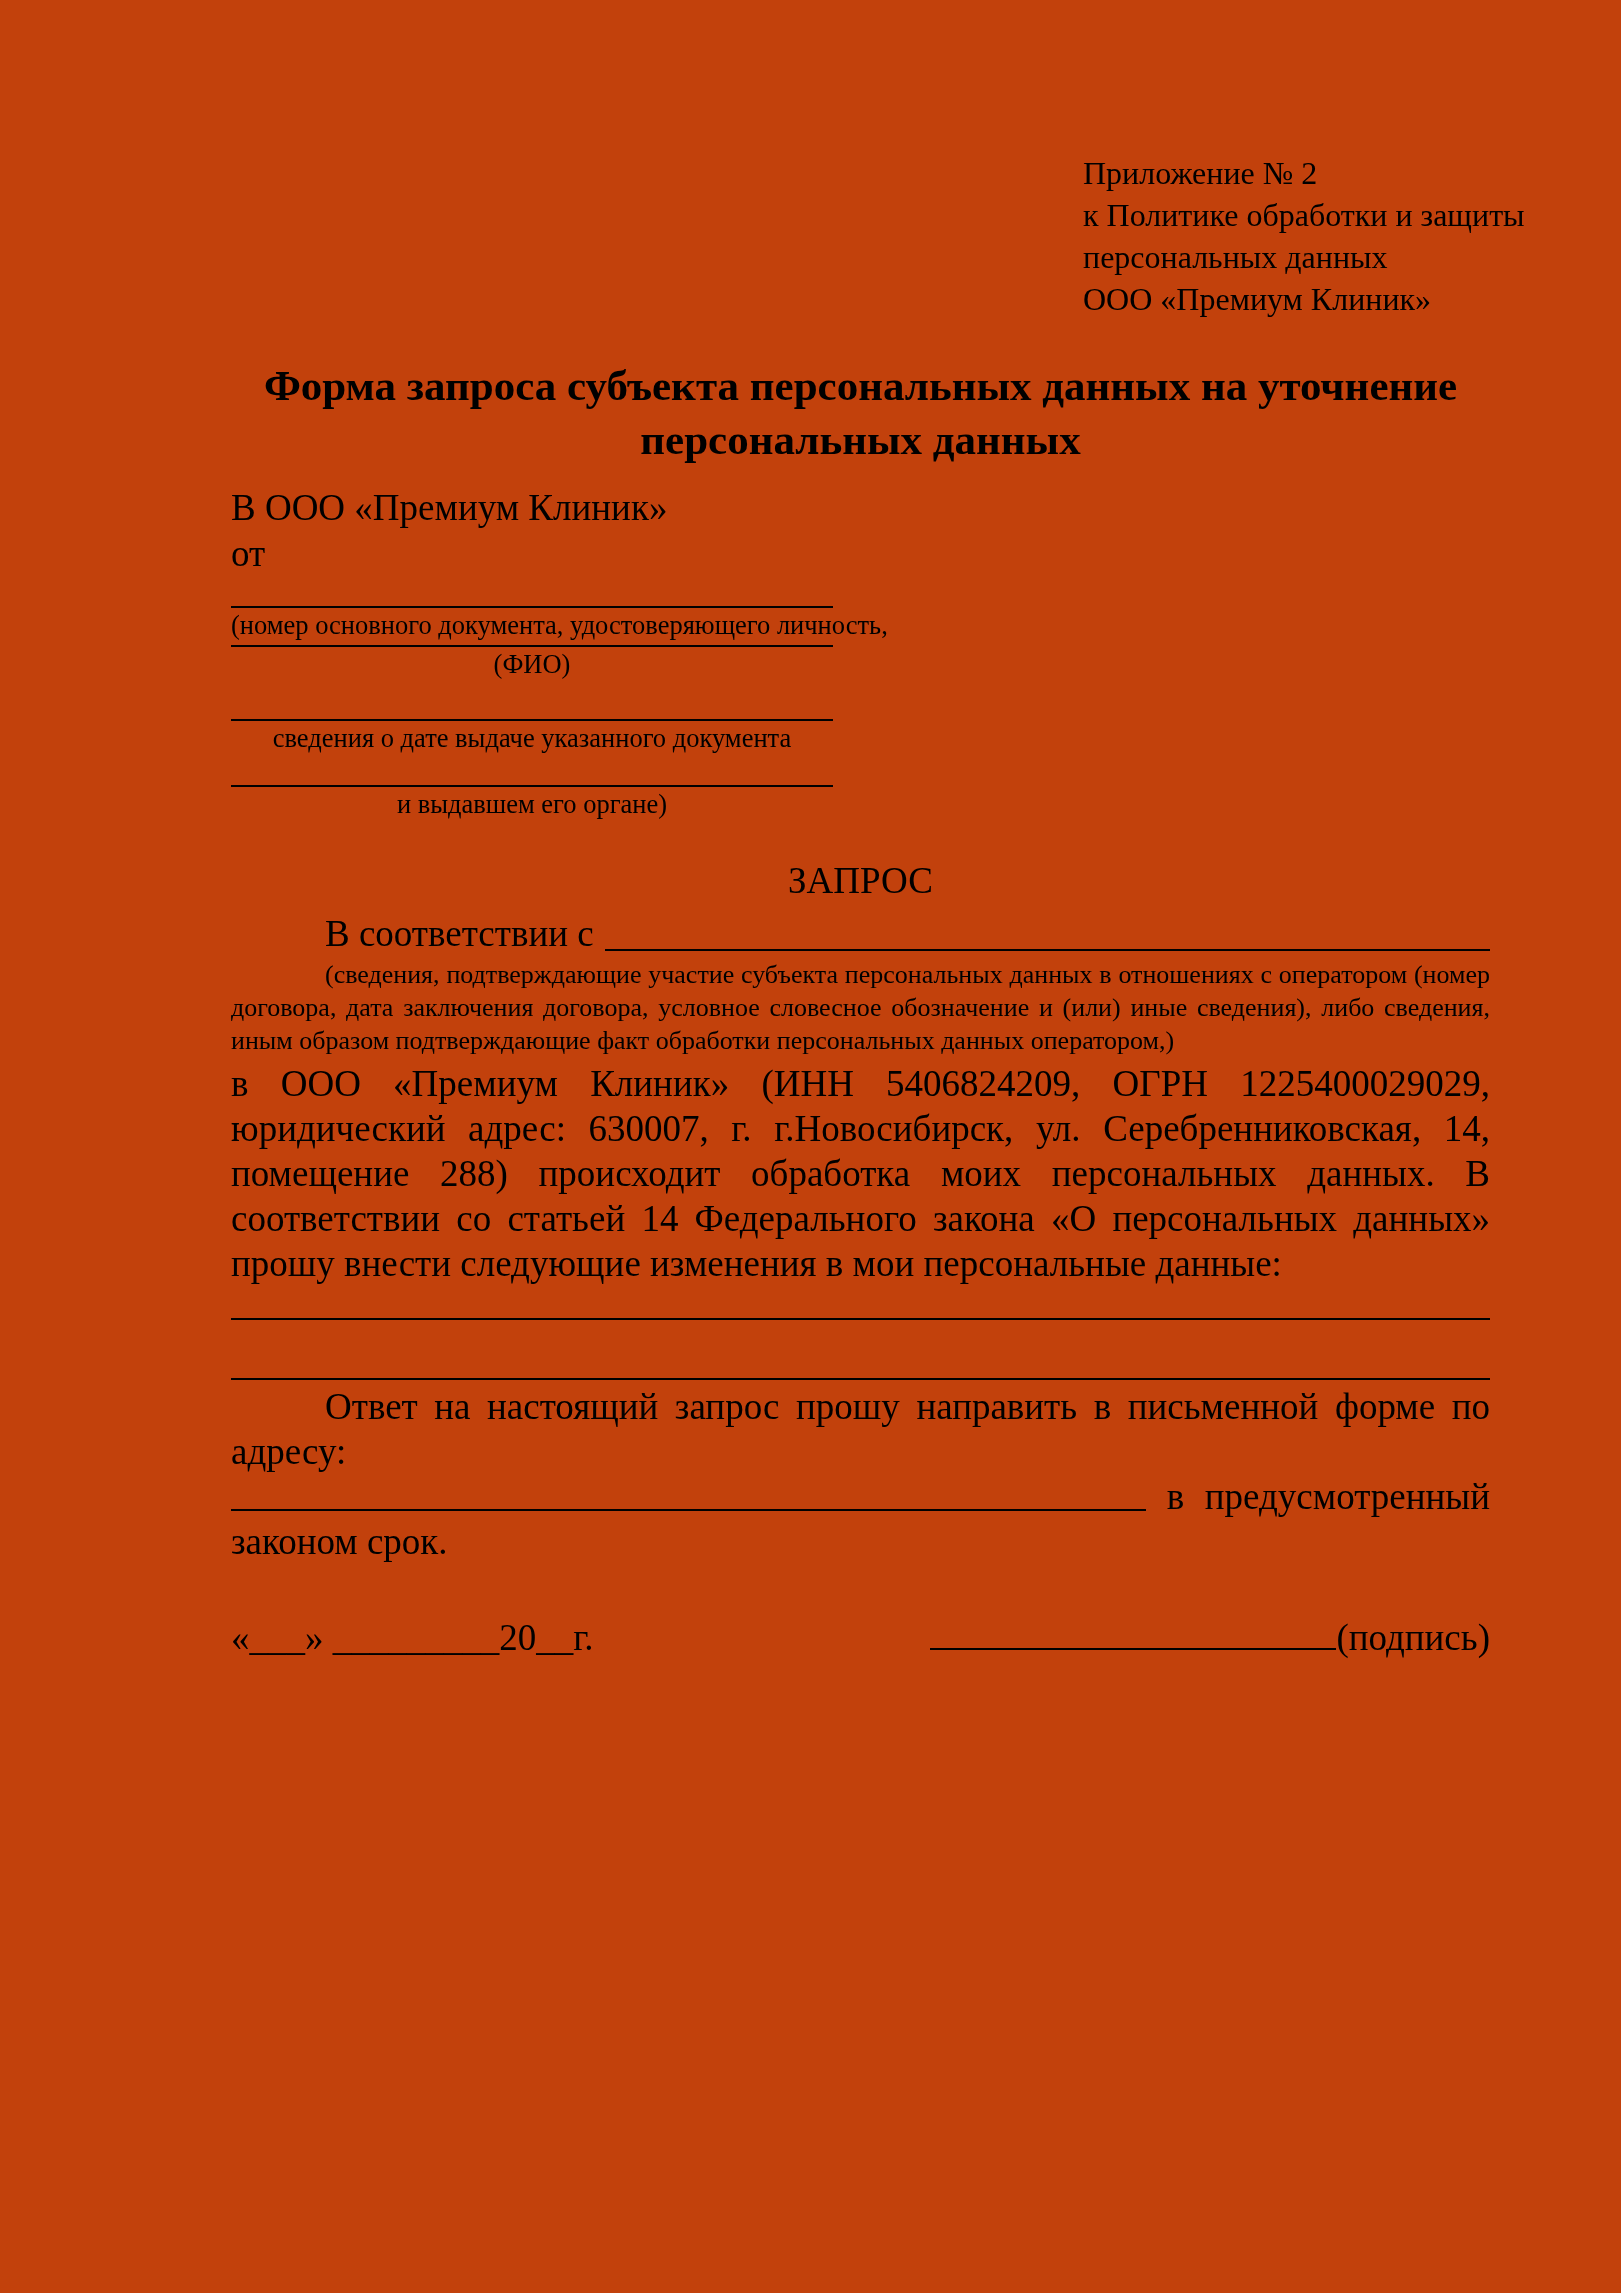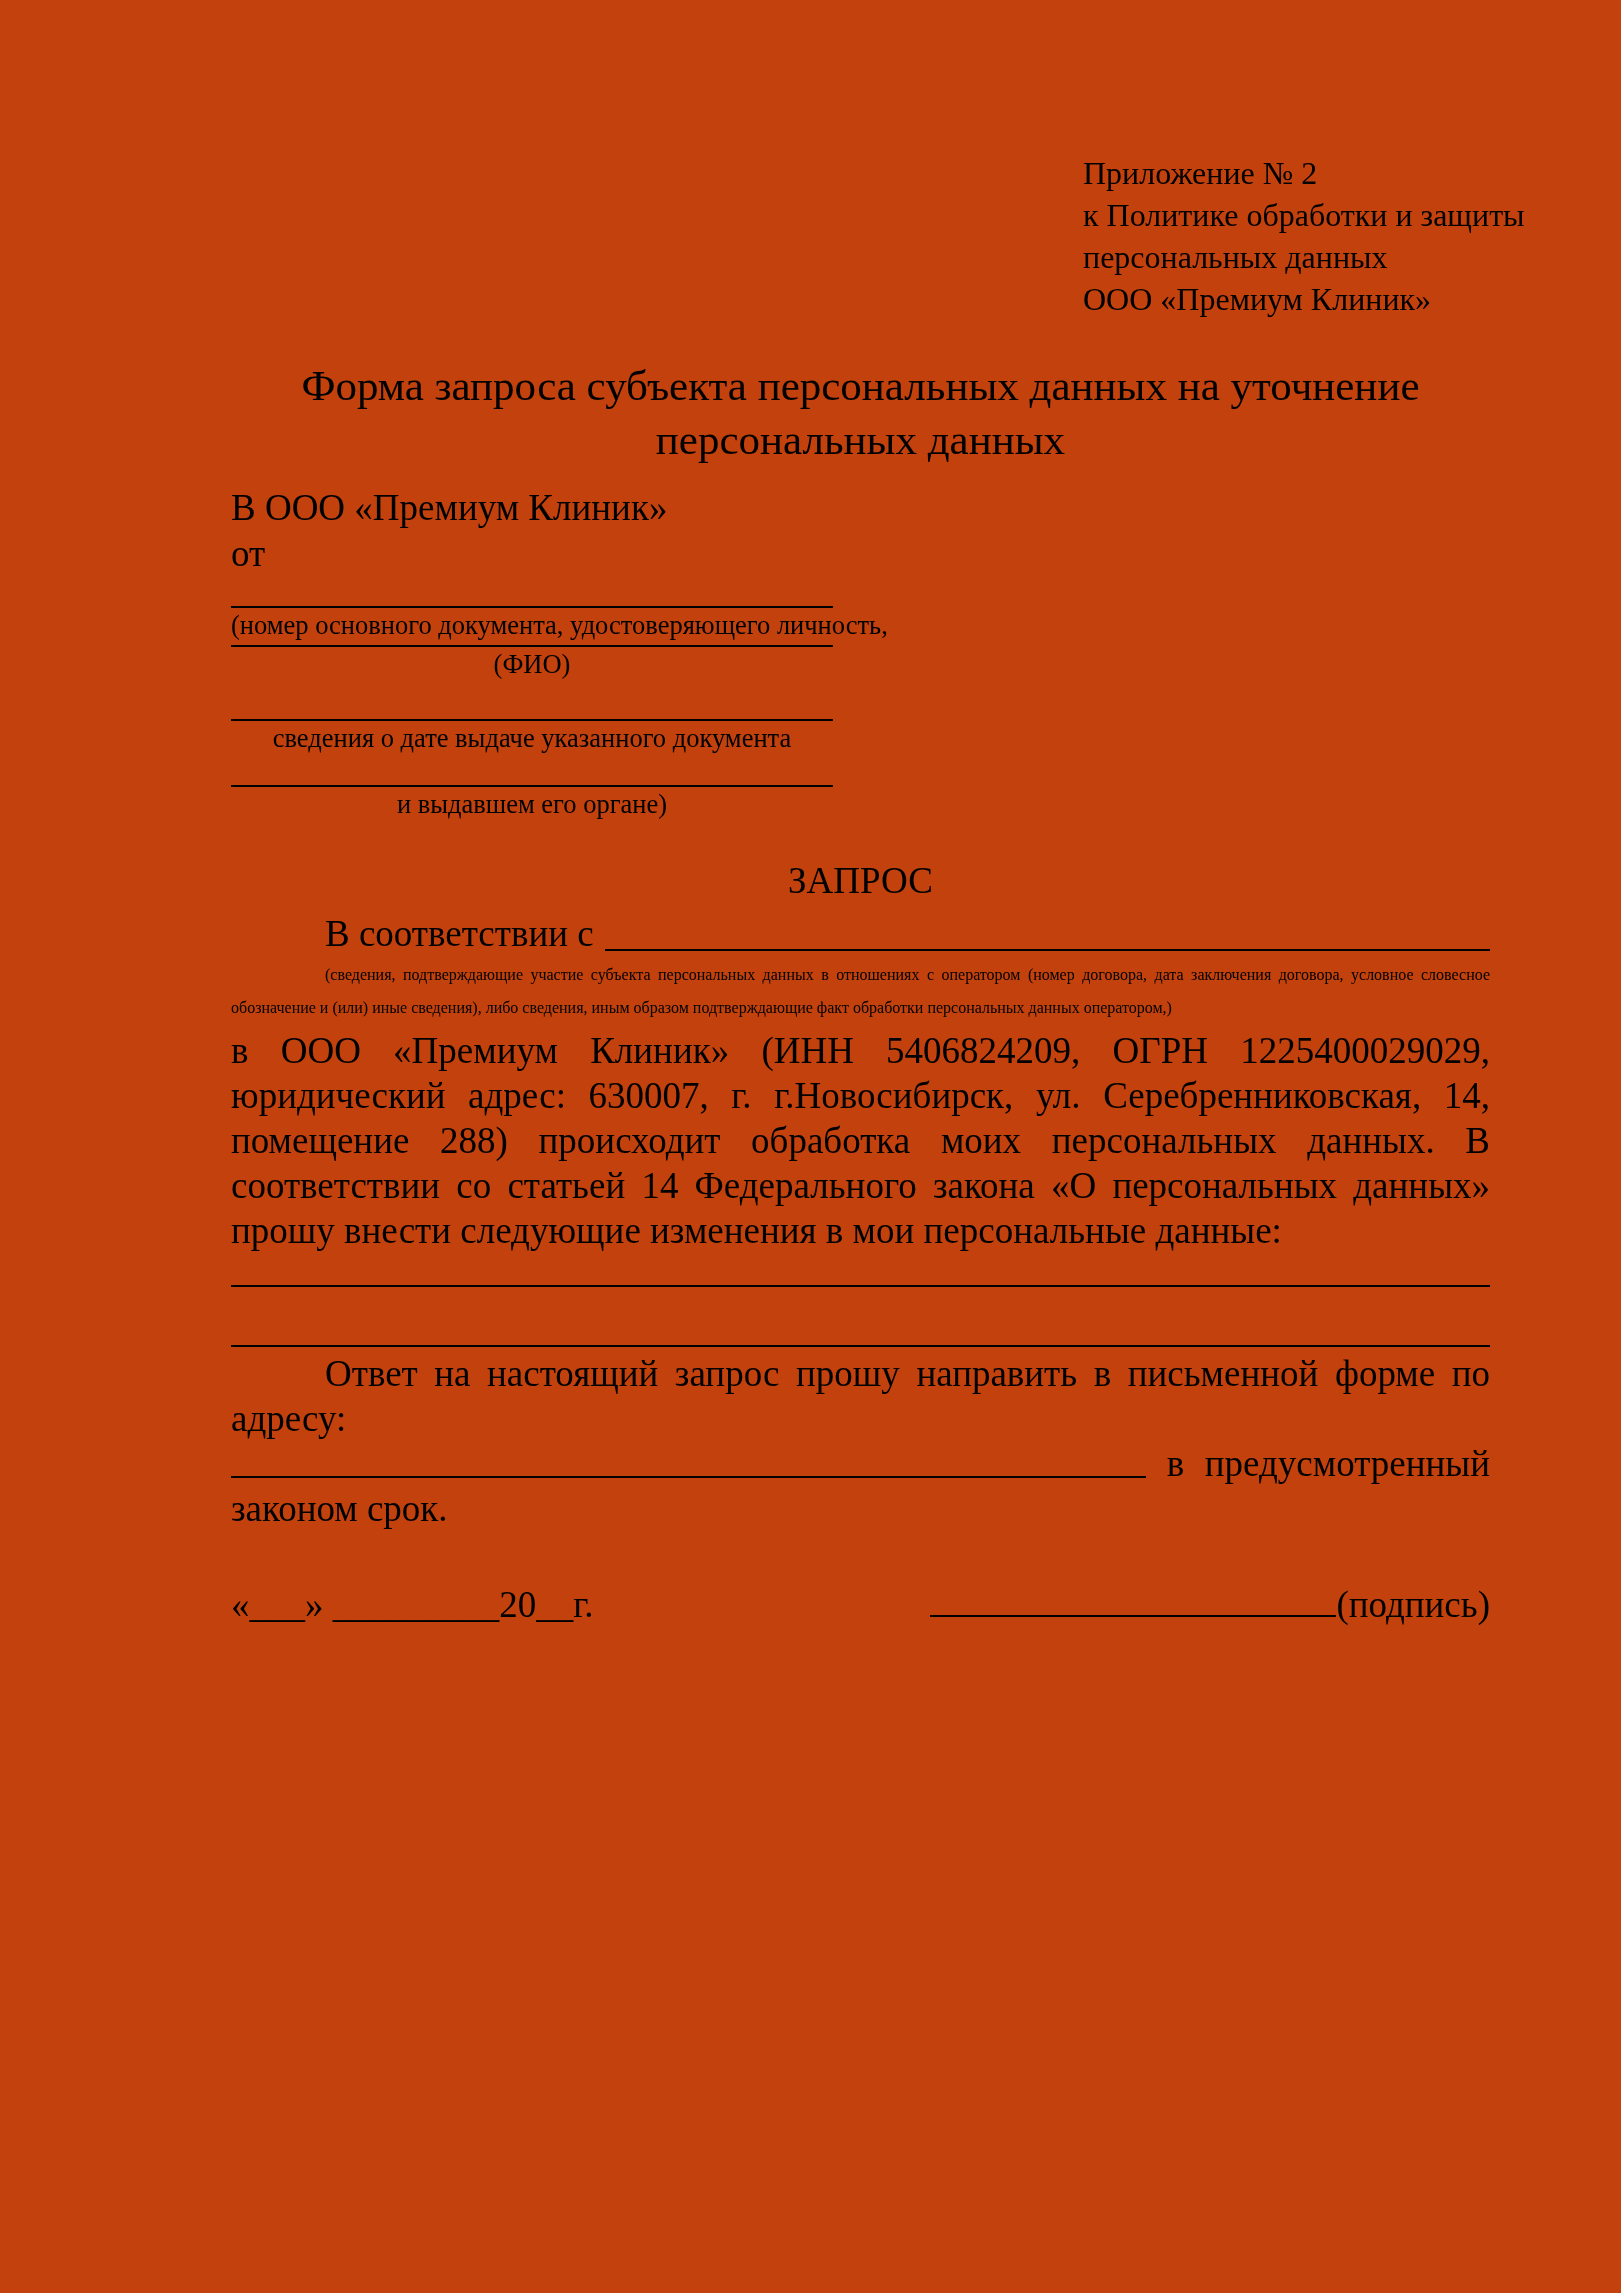--- a/index.html
+++ b/index.html
@@ -5,33 +5,33 @@
   html,body{margin:0;padding:0;background:#888;}
   .page{
     width:1621px;height:2294px;background:#c2410c;color:#000;
     box-sizing:border-box;padding:152px 131px 0 231px;
     font-family:"Liberation Serif","DejaVu Serif",serif;
     font-size:37px;position:relative;overflow:hidden;
   }
   
   .appendix{margin-left:852px;font-size:32px;line-height:42px;white-space:nowrap;}
   
-  .doc-title{font-weight:normal;font-size:43px;line-height:54px;text-align:center;margin-top:39px;}
+  .doc-title{font-weight:bold;font-size:43px;line-height:54px;text-align:center;margin-top:39px;}
   
   .addressee{margin-top:17.6px;width:602px;line-height:46px;}
   .blankline{border-bottom:2.9px solid #000;height:2px;}
   .blankline.sp{height:29px;}
   .blankline.sp2{height:37px;}
   .field-caption{font-size:26.5px;line-height:35px;text-align:center;white-space:nowrap;}
   
   .zapros{text-align:center;line-height:46px;margin-top:36px;}
   .intro-row{display:flex;margin-top:7.8px;line-height:45px;}
   .intro-label{padding-left:94px;margin-right:11.8px;white-space:nowrap;}
   .intro-fill{flex:1;border-bottom:2.9px solid #000;margin-bottom:5.9px;}
-  .footnote{font-size:16px;line-height:33px;text-align:justify;text-indent:94px;margin:2px 0 3.9px 0;}
+  .footnote{font-size:26px;line-height:33px;text-align:justify;text-indent:94px;margin:2px 0 3.9px 0;}
   .body-par{text-align:justify;line-height:45px;margin:0;}
   .ruled{height:0;border-bottom:2.9px solid #000;}
   .ruled.r1{margin-top:32px;}
   .ruled.r2{margin-top:58px;}
   .reply-intro{text-align:justify;text-align-last:justify;text-indent:94px;line-height:45px;margin:3.9px 0 0 0;}
   .reply-fill-row{display:flex;justify-content:space-between;align-items:baseline;line-height:45px;}
   .reply-fill{width:915px;border-bottom:2.9px solid #000;align-self:flex-end;margin-bottom:7.8px;}
   .reply-tail{line-height:45px;margin:0;}
   
   .sign-row{display:flex;justify-content:space-between;margin-top:51px;line-height:45px;}

